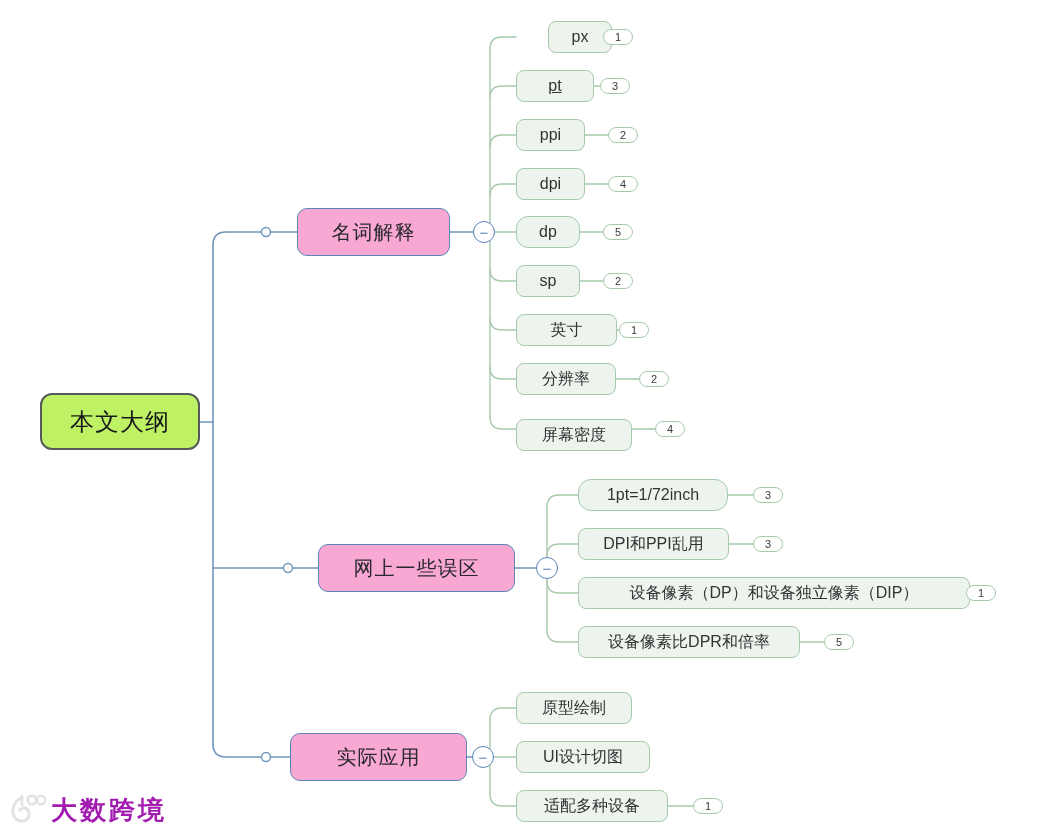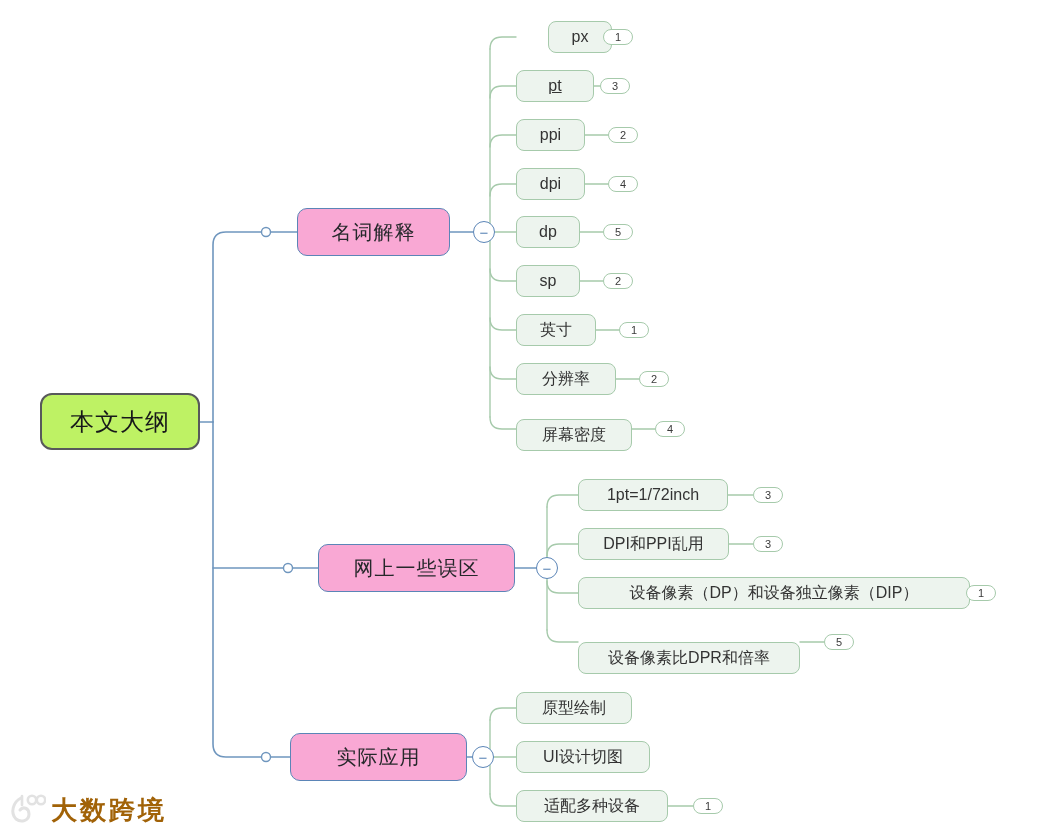--- a/index.html
+++ b/index.html
@@ -10,21 +10,21 @@
         white-space:nowrap;z-index:1;cursor:default;}
   .root{background:#bef264;border:2px solid #58595b;border-radius:12px;font-size:24px;color:#17181a;letter-spacing:1px;}
   .branch{background:#f9a8d4;border:1.6px solid #5b85b7;border-radius:10px;font-size:20px;color:#26282b;letter-spacing:1px;}
   .leaf{background:#edf4ee;border:1.5px solid #a6caab;border-radius:8px;font-size:16px;color:#333333;}
   .badge{position:absolute;box-sizing:border-box;width:30px;height:16px;background:#ffffff;border:1.3px solid #a6caab;
          border-radius:8px;display:flex;align-items:center;justify-content:center;font-size:11px;color:#3a3a3a;z-index:1;}
   .collapse{position:absolute;box-sizing:border-box;width:22px;height:22px;border-radius:50%;background:#ffffff;
             border:1.6px solid #5b85b7;color:#5b85b7;display:flex;align-items:center;justify-content:center;
             font-size:15px;line-height:1;z-index:2;cursor:pointer;user-select:none;}
   .watermark{position:absolute;left:8px;top:792px;display:flex;align-items:flex-end;gap:5px;z-index:3;}
-  .wm-brand{font-size:26px;font-weight:700;letter-spacing:3px;color:#a16207;}
+  .wm-brand{font-size:26px;font-weight:700;letter-spacing:3px;color:#a21caf;}
 </style>
 </head>
 <body>
 
 <div class="canvas">
 
   <svg class="wires" width="1055" height="834" viewBox="0 0 1055 834">
 
     <g fill="none" stroke="#6f96be" stroke-width="1.6" stroke-linecap="round">
       <path d="M 200 422 H 213"></path>
@@ -92,40 +92,40 @@
   <div class="node branch" style="left:290px;top:733px;width:177px;height:48px;">实际应用</div>
 
   <div class="collapse" style="left:473px;top:221px;">−</div>
   <div class="collapse" style="left:536px;top:557px;">−</div>
   <div class="collapse" style="left:472px;top:746px;">−</div>
 
   <div class="node leaf" style="left:516px;top:21px;width:64px;height:32px;margin-left:32px;">px</div>
   <div class="node leaf" style="left:516px;top:70px;width:78px;height:32px;text-decoration:underline;">pt</div>
   <div class="node leaf" style="left:516px;top:119px;width:69px;height:32px;">ppi</div>
   <div class="node leaf" style="left:516px;top:168px;width:69px;height:32px;">dpi</div>
-  <div class="node leaf" style="left:516px;top:216px;width:64px;height:32px;">dp</div>
+  <div class="node leaf" style="left:516px;top:216px;width:64px;height:32px;border-radius:12px;">dp</div>
   <div class="node leaf" style="left:516px;top:265px;width:64px;height:32px;">sp</div>
-  <div class="node leaf" style="left:516px;top:314px;width:80px;height:32px;">英寸</div>
+  <div class="node leaf" style="left:516px;top:314px;width:101px;height:32px;">英寸</div>
   <div class="node leaf" style="left:516px;top:363px;width:100px;height:32px;">分辨率</div>
   <div class="node leaf" style="left:516px;top:419px;width:116px;height:32px;">屏幕密度</div>
 
   <div class="badge" style="left:603px;top:29px;">1</div>
   <div class="badge" style="left:600px;top:78px;">3</div>
   <div class="badge" style="left:608px;top:127px;">2</div>
   <div class="badge" style="left:608px;top:176px;">4</div>
   <div class="badge" style="left:603px;top:224px;">5</div>
   <div class="badge" style="left:603px;top:273px;">2</div>
   <div class="badge" style="left:619px;top:322px;">1</div>
   <div class="badge" style="left:639px;top:371px;">2</div>
   <div class="badge" style="left:655px;top:421px;">4</div>
 
-  <div class="node leaf" style="left:578px;top:479px;width:150px;height:32px;">1pt=1/72inch</div>
+  <div class="node leaf" style="left:578px;top:479px;width:150px;height:32px;border-radius:13px;">1pt=1/72inch</div>
   <div class="node leaf" style="left:578px;top:528px;width:151px;height:32px;">DPI和PPI乱用</div>
   <div class="node leaf" style="left:578px;top:577px;width:392px;height:32px;">设备像素（DP）和设备独立像素（DIP）</div>
-  <div class="node leaf" style="left:578px;top:626px;width:222px;height:32px;margin-top:16px;">设备像素比DPR和倍率</div>
+  <div class="node leaf" style="left:578px;top:626px;width:222px;height:32px;">设备像素比DPR和倍率</div>
 
   <div class="badge" style="left:753px;top:487px;">3</div>
   <div class="badge" style="left:753px;top:536px;">3</div>
   <div class="badge" style="left:966px;top:585px;">1</div>
   <div class="badge" style="left:824px;top:634px;">5</div>
 
   <div class="node leaf" style="left:516px;top:692px;width:116px;height:32px;">原型绘制</div>
   <div class="node leaf" style="left:516px;top:741px;width:134px;height:32px;">UI设计切图</div>
   <div class="node leaf" style="left:516px;top:790px;width:152px;height:32px;">适配多种设备</div>
 

